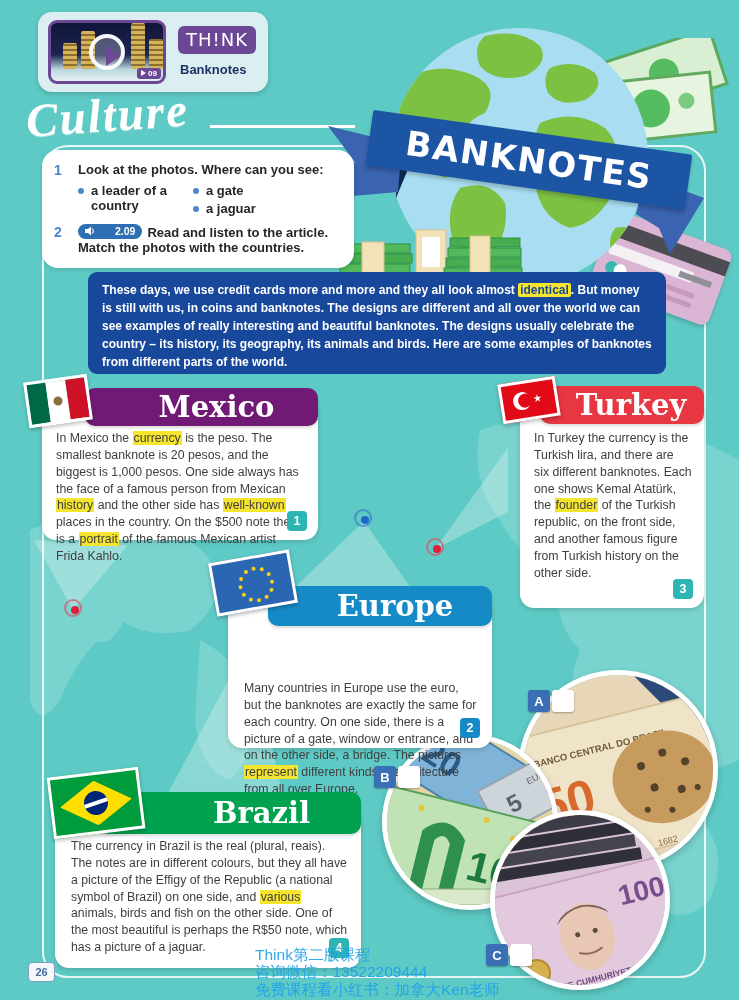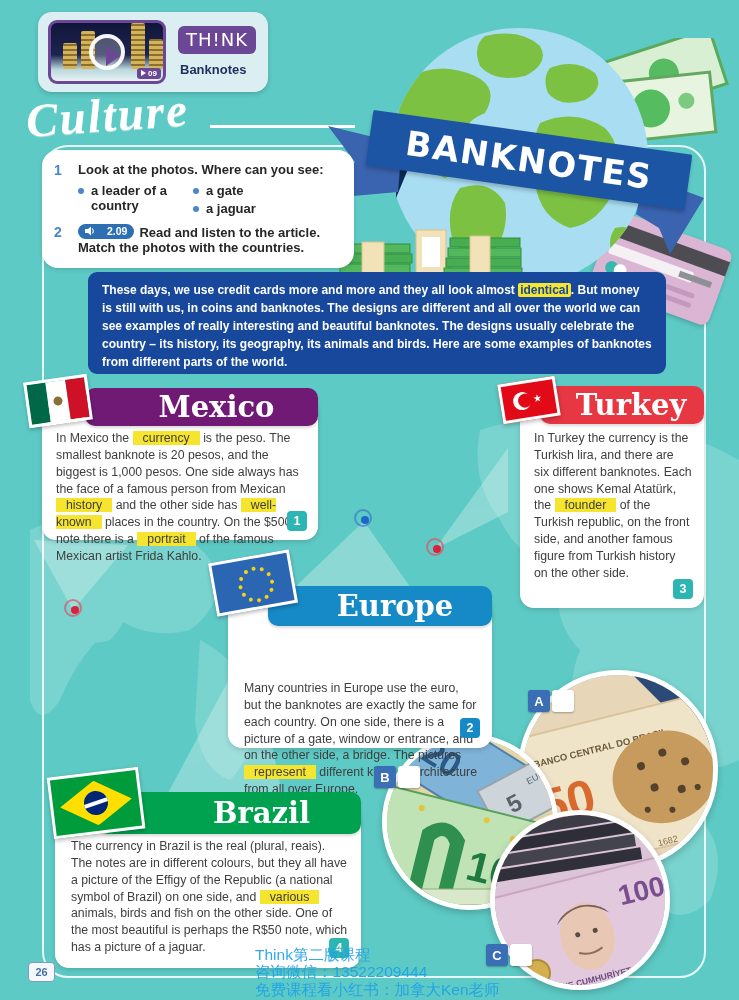--- a/index.html
+++ b/index.html
@@ -74,21 +74,21 @@
     font-size:13px; color:#262626; font-weight:bold;
   }
   .ex-row { display:flex; gap:10px; }
   .ex-num { color:#4a86c8; font-size:14px; width:14px; flex:none; }
   .bullets { display:flex; margin:5px 0 8px 24px; }
   .b-col { display:flex; flex-direction:column; gap:3px; }
   .b-col.c1 { width:115px; }
   .b-item { display:flex; gap:7px; font-weight:bold; }
   .b-dot { width:6px; height:6px; border-radius:50%; background:#4a86c8; margin-top:5px; flex:none; }
   .audio-pill {
-    display:inline-flex; align-items:center; gap:12px; background:#2d6fb2; color:#fff;
+    display:inline-flex; align-items:center; gap:20px; background:#2d6fb2; color:#fff;
     border-radius:9px; padding:1px 7px 2px; font-size:10.5px; font-weight:bold;
     vertical-align:1px; margin-right:5px;
   }
 
   
   .money-top { position:absolute; left:575px; top:38px; z-index:2; }
   .globe {
     position:absolute; left:390px; top:28px; width:258px; height:258px; z-index:3;
     border-radius:50%; background:#a9def2; overflow:hidden;
   }
@@ -125,21 +125,21 @@
   }
   .intro .hl { background:#f6e52e; color:#17489c; padding:0 2px; border-radius:2px; }
 
   
   .art-card { position:absolute; background:#fff; border-radius:14px; z-index:6;
     box-shadow:0 2px 5px rgba(0,0,0,.15); }
   .art-header { position:absolute; color:#fff; font-family:"DejaVu Serif", serif; font-weight:bold;
     font-size:29px; display:flex; align-items:center; justify-content:center;
     border-radius:10px; z-index:7; box-shadow:0 2px 3px rgba(0,0,0,.15); }
   .art-body { position:absolute; font-size:12.3px; line-height:1.37; color:#3e3e3e; }
-  .art-body .hl { background:#f6e52e; padding:0 10px; }
+  .art-body .hl { background:#f6e52e; padding:0 1px; }
   .num-badge { position:absolute; width:20px; height:20px; border-radius:4px; color:#fff;
     font-weight:bold; font-size:12.5px; display:flex; align-items:center; justify-content:center; z-index:8; }
   .flag { position:absolute; border:3px solid #fff; box-shadow:0 2px 4px rgba(0,0,0,.25); z-index:8; overflow:hidden; }
 
   
   .photo { position:absolute; border-radius:50%; border:5px solid #fff; overflow:hidden;
     box-shadow:0 3px 7px rgba(0,0,0,.2); z-index:5; }
   .photo-label { position:absolute; z-index:9; display:flex; gap:2px; }
   .pl-letter { width:22px; height:22px; background:#3a6fb5; color:#fff; font-weight:bold;
     font-size:13px; display:flex; align-items:center; justify-content:center; border-radius:3px;

